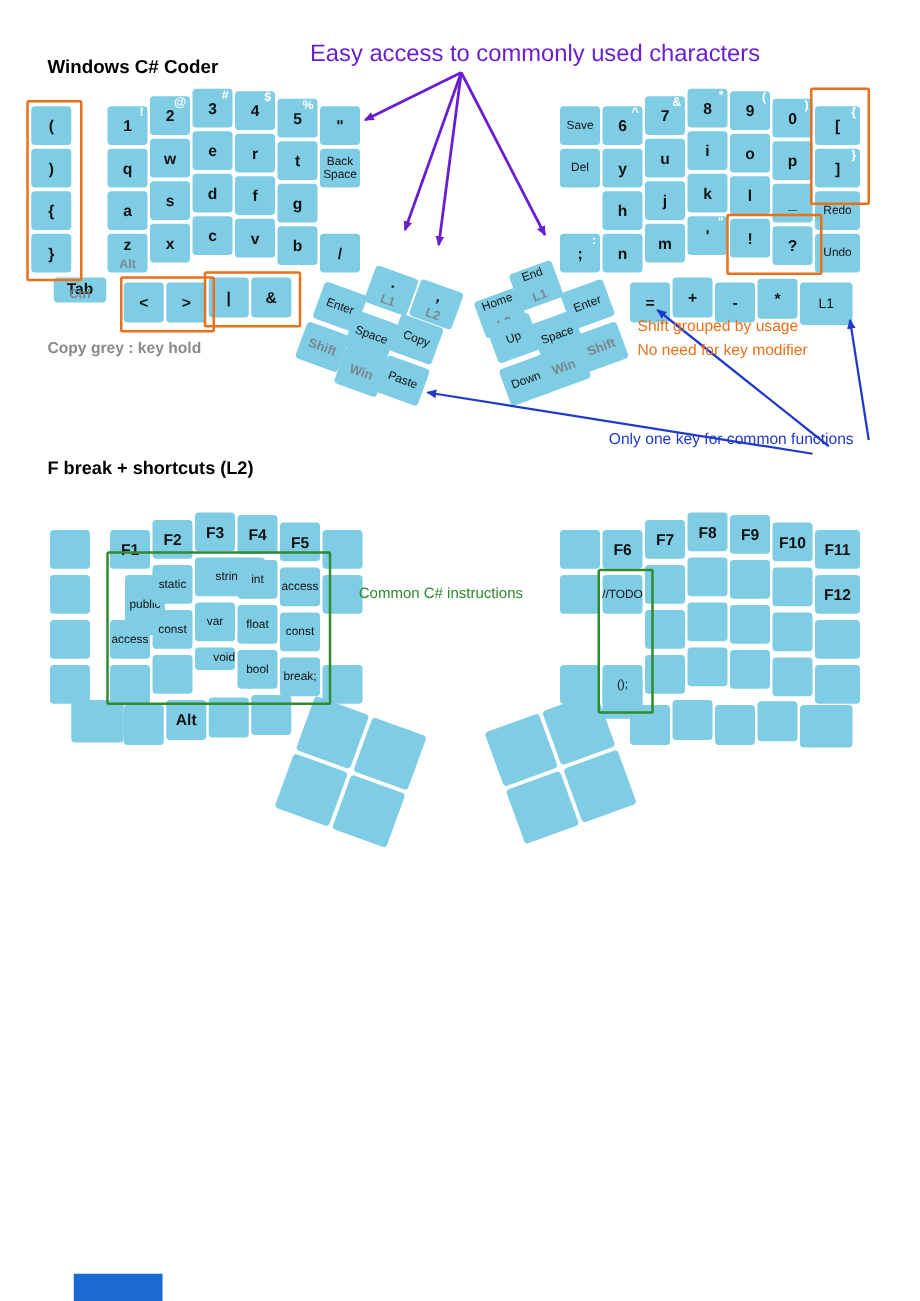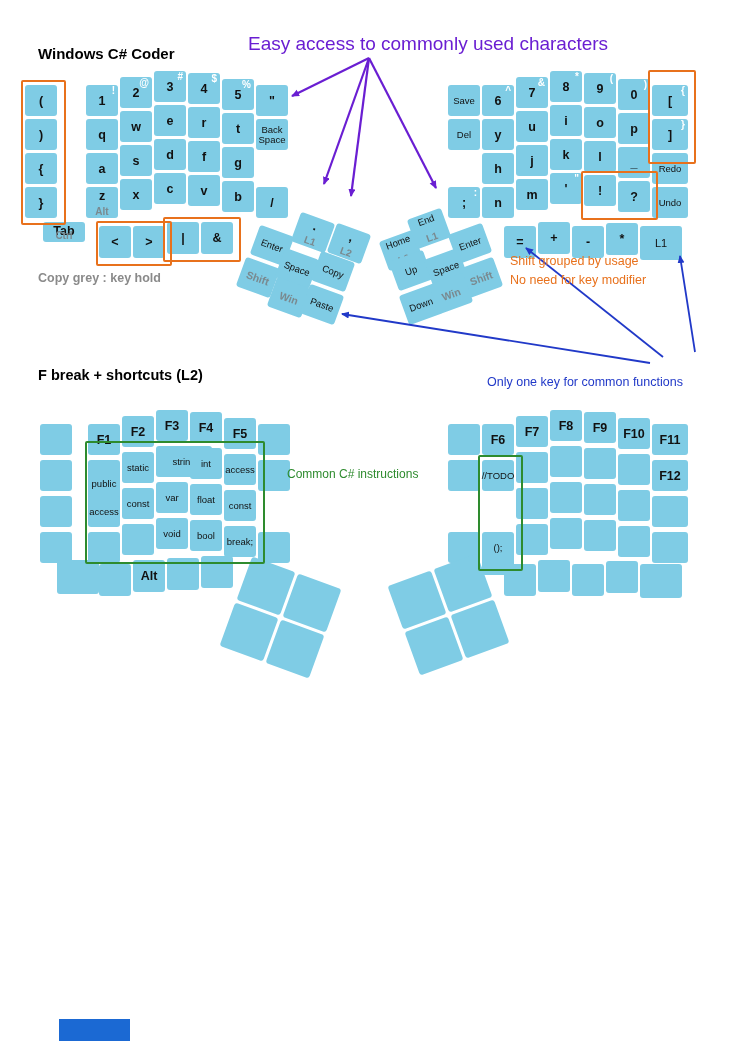--- a/index.html
+++ b/index.html
@@ -276,35 +276,35 @@
     <div class="key holdmain" style="left: 433px; top: 278px; width: 36px; height: 31px; transform: rotate(-20deg);">
       <span class="main">Win</span>
     </div>
     <div class="key" style="left: 40px; top: 424px; width: 32px; height: 31px;"></div>
     <div class="key" style="left: 40px; top: 460px; width: 32px; height: 31px;"></div>
     <div class="key" style="left: 40px; top: 496px; width: 32px; height: 31px;"></div>
     <div class="key" style="left: 40px; top: 532px; width: 32px; height: 31px;"></div>
     <div class="key" style="left: 88px; top: 424px; width: 32px; height: 31px;">
       <span class="main">F1</span>
     </div>
-    <div class="key small" style="left: 88px; top: 460px; width: 32px; height: 48px; justify-content: center;"><span class="main">public</span></div>
+    <div class="key small" style="left: 100px; top: 460px; width: 32px; height: 48px; justify-content: center;"><span class="main">public</span></div>
     <div class="key small" style="left: 88px; top: 496px; width: 32px; height: 31px;"><span class="main">access</span></div>
     <div class="key" style="left: 88px; top: 532px; width: 32px; height: 31px;"></div>
     <div class="key" style="left: 122px; top: 416px; width: 32px; height: 31px;">
       <span class="main">F2</span>
     </div>
     <div class="key small" style="left: 122px; top: 452px; width: 32px; height: 31px;"><span class="main">static</span></div>
     <div class="key small" style="left: 122px; top: 488px; width: 32px; height: 31px;"><span class="main">const</span></div>
     <div class="key" style="left: 122px; top: 524px; width: 32px; height: 31px;"></div>
     <div class="key" style="left: 156px; top: 410px; width: 32px; height: 31px;">
       <span class="main">F3</span>
     </div>
     <div class="key small" style="left: 156px; top: 446px; width: 56px; height: 31px;"><span class="main">string</span></div>
     <div class="key small" style="left: 156px; top: 482px; width: 32px; height: 31px;"><span class="main">var</span></div>
-    <div class="key small" style="left: 156px; top: 518px; width: 32px; height: 31px;"><span class="main">void</span></div>
+    <div class="key small" style="left: 156px; top: 518px; width: 32px; height: 18px; justify-content: flex-end;"><span class="main">void</span></div>
     <div class="key" style="left: 190px; top: 412px; width: 32px; height: 31px;">
       <span class="main">F4</span>
     </div>
     <div class="key small" style="left: 190px; top: 448px; width: 32px; height: 31px;"><span class="main">int</span></div>
     <div class="key small" style="left: 190px; top: 484px; width: 32px; height: 31px;"><span class="main">float</span></div>
     <div class="key small" style="left: 190px; top: 520px; width: 32px; height: 31px;"><span class="main">bool</span></div>
     <div class="key" style="left: 224px; top: 418px; width: 32px; height: 31px;">
       <span class="main">F5</span>
     </div>
     <div class="key small" style="left: 224px; top: 454px; width: 32px; height: 31px;"><span class="main">access</span></div>
@@ -378,15 +378,15 @@
     <div class="hbox" style="left: 96px; top: 221px; width: 72px; height: 41px; border-color: var(--orange);"></div>
     <div class="hbox" style="left: 163px; top: 217px; width: 74px; height: 41px; border-color: var(--orange);"></div>
     <div class="hbox" style="left: 648px; top: 70px; width: 44px; height: 90px; border-color: var(--orange);"></div>
     <div class="hbox" style="left: 581px; top: 171px; width: 73px; height: 45px; border-color: var(--orange);"></div>
     <div class="hbox" style="left: 85px; top: 441px; width: 176px; height: 119px; border-color: var(--green);"></div>
     <div class="hbox" style="left: 478px; top: 455px; width: 41px; height: 112px; border-color: var(--green);"></div>
     <div class="ann" style="left: 248px; top: 33px; color: var(--purple); font-size: 19px; font-weight: normal;">Easy access to commonly used characters</div>
     <div class="ann" style="left: 38px; top: 271px; color: var(--grey); font-size: 12.5px; font-weight: bold;">Copy grey : key hold</div>
     <div class="ann" style="left: 510px; top: 254px; color: var(--orange); font-size: 12.5px; font-weight: normal;">Shift grouped by usage</div>
     <div class="ann" style="left: 510px; top: 273px; color: var(--orange); font-size: 12.5px; font-weight: normal;">No need for key modifier</div>
-    <div class="ann" style="left: 487px; top: 375px; color: var(--blue); font-size: 12.5px; font-weight: normal; text-align: right;">Only one key for common functions</div>
+    <div class="ann" style="left: 487px; top: 344px; color: var(--blue); font-size: 12.5px; font-weight: normal; text-align: right;">Only one key for common functions</div>
     <div class="ann" style="left: 287px; top: 467px; color: var(--green); font-size: 12px; font-weight: normal;">Common C# instructions</div>
   </div>
 
 </body></html>

